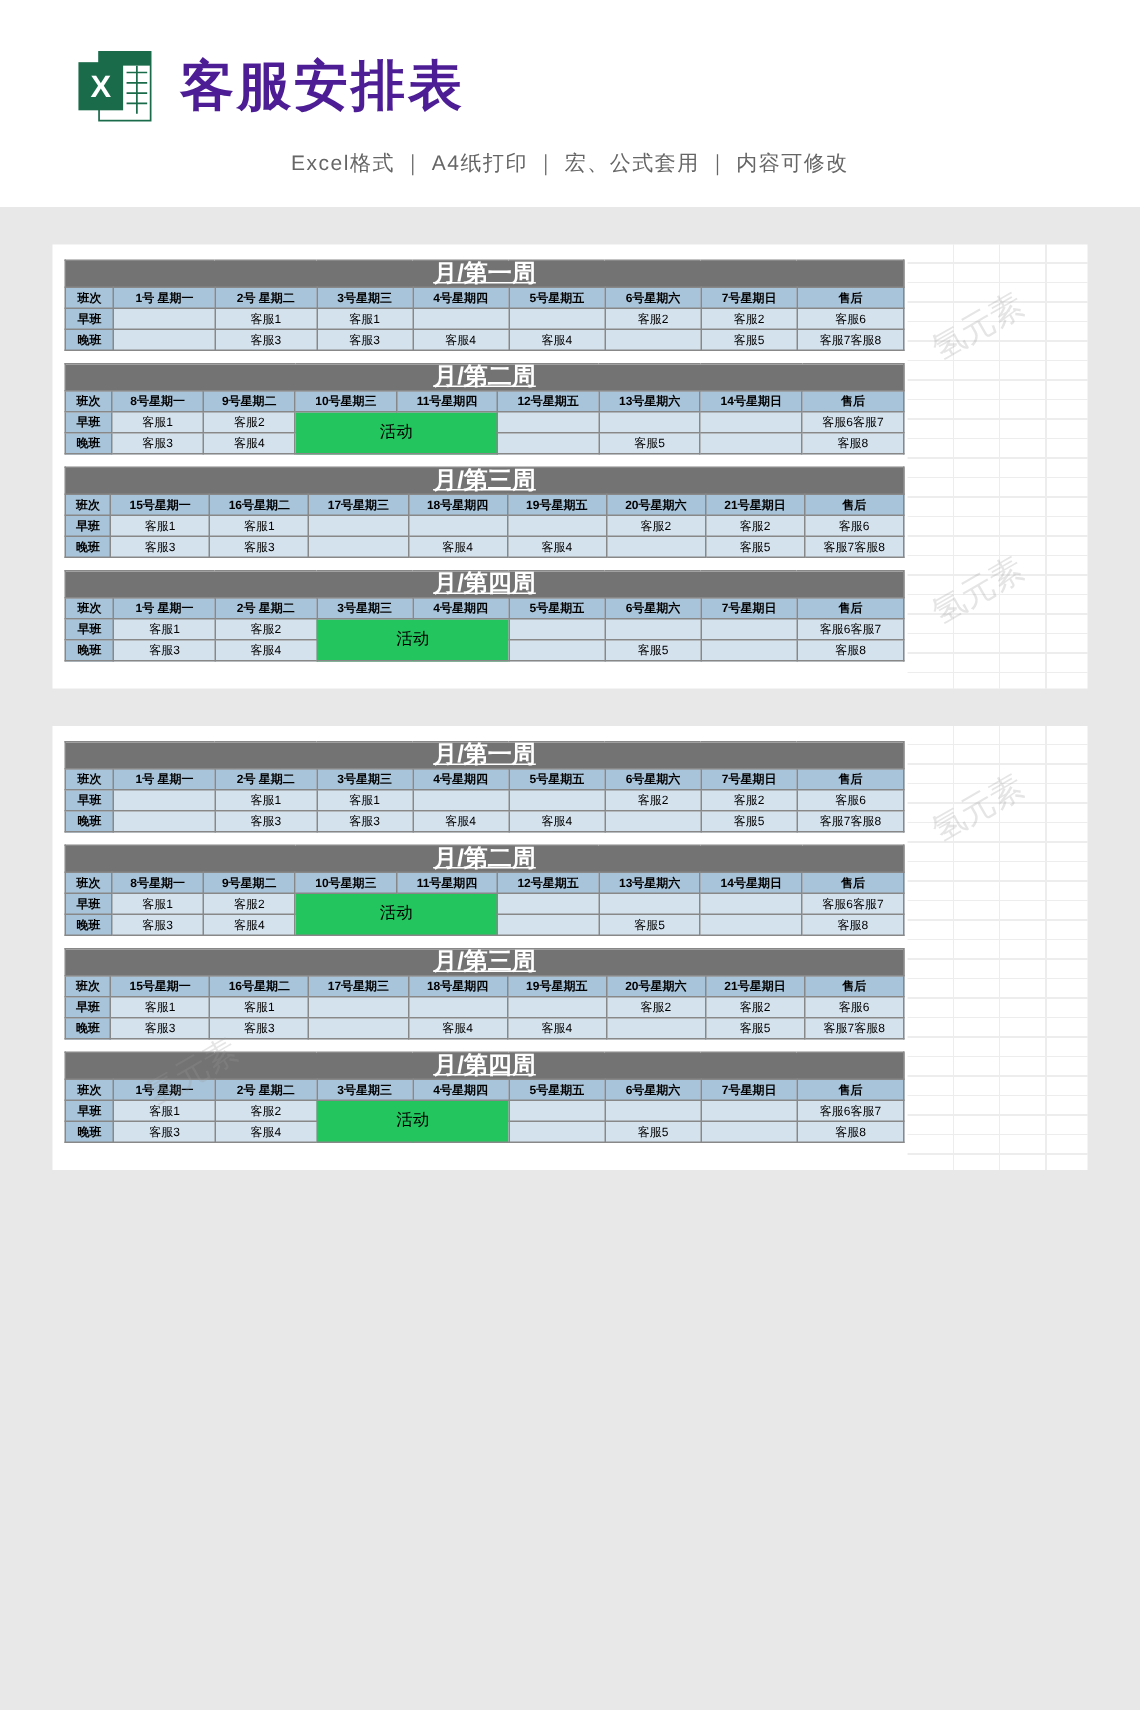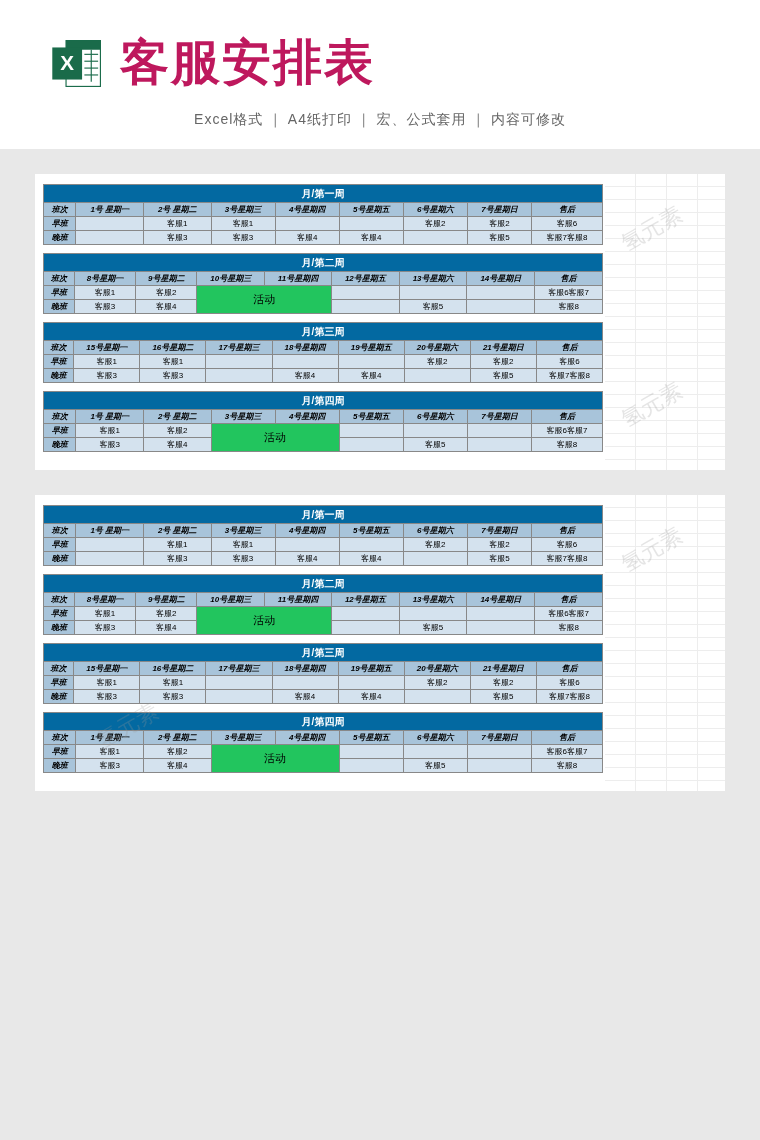--- a/index.html
+++ b/index.html
@@ -1,31 +1,31 @@
 <!DOCTYPE html>
 <html><head>
 <meta charset="utf-8">
 <style>
 * { box-sizing: border-box; margin: 0; padding: 0; }
 body { width: 760px; height: 1140px; background: #e8e8e8; font-family: "Microsoft YaHei", sans-serif; position: relative; }
 .header { background: #fff; padding: 30px 50px 20px; }
 .title-row { display: flex; align-items: center; gap: 15px; margin-bottom: 15px; }
 .excel-icon { width: 55px; height: 55px; position: relative; }
 .excel-icon svg { width: 100%; height: 100%; }
-.main-title { font-size: 49px; font-weight: bold; color: #be185d; letter-spacing: 2px; text-align: center; }
+.main-title { font-size: 36px; font-weight: bold; color: #4c1d95; letter-spacing: 2px; text-align: center; }
 .subtitle { font-size: 14px; color: #666; letter-spacing: 1px; text-align: center; }
 .preview { margin: 25px 35px; background: #fff; padding: 10px 5px 10px 8px; position: relative; }
 .watermark { position: absolute; color: rgba(150,150,150,0.25); font-size: 22px; transform: rotate(-30deg); pointer-events: none; z-index:10;}
 .wm1 { top: 40px; right: 40px; }
 .wm2 { bottom: 50px; right: 40px; }
 .wm3 { bottom: 50px; left: 60px; }
 .schedule { border-collapse: collapse; width: 560px; font-size: 8px; margin-bottom: 8px;}
 .schedule td, .schedule th { border: 1px solid #888; text-align: center; height: 13px; line-height: 13px; padding: 0 2px;}
-.title-bar { background: #0369a1; color: #fff; font-weight: bold; height: 18px !important; font-size:10px;}
-.hdr { background: #a8c4da; font-weight: bold; font-style: italic; }
+.title-bar { background: #737373; color: #fff; font-weight: bold; height: 18px !important; font-size:16px;text-decoration:underline;}
+.hdr { background: #a8c4da; font-weight: bold; }
 .light { background: #d4e2ee; }
 .activity { background: #22c55e; font-size: 11px; font-family: Liberation Serif, serif; }
 .grid-bg { position: absolute; top: 0; right: 0; bottom: 0; width: 120px; background-image: repeating-linear-gradient(to bottom, transparent 0, transparent 12px, #ddd 12px, #ddd 13px), repeating-linear-gradient(to right, transparent 0, transparent 30px, #ddd 30px, #ddd 31px); opacity:0.5;}
 </style>
 </head>
 <body>
 
 <div class="header">
   <div class="title-row">
     <div class="excel-icon">

